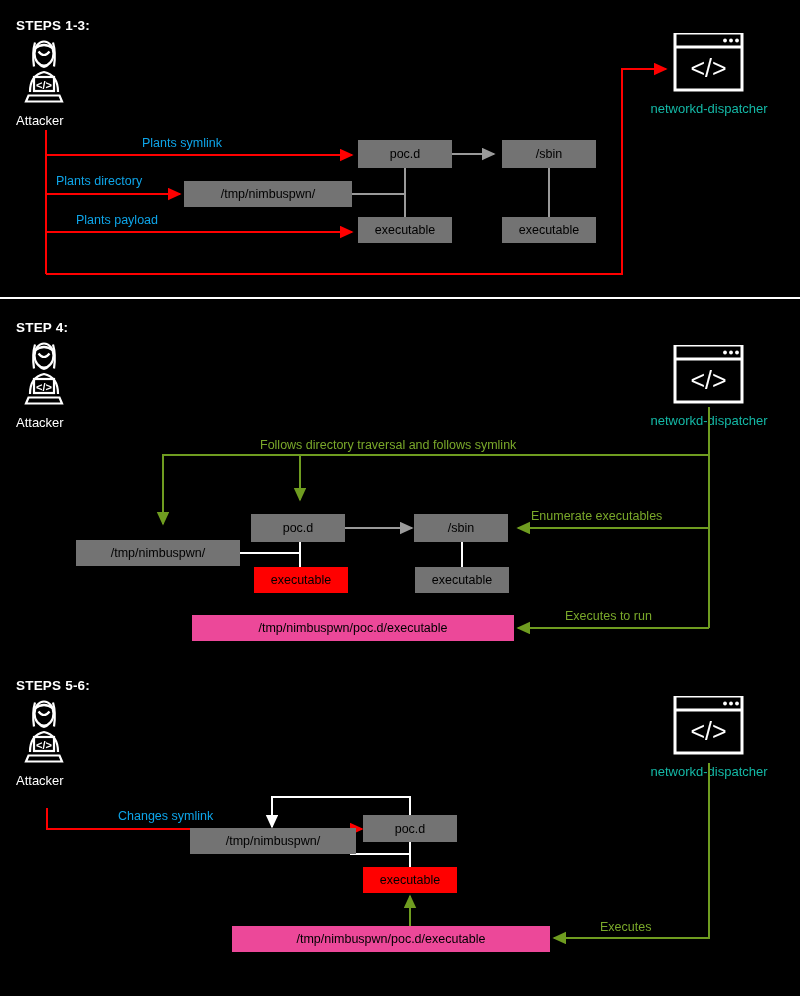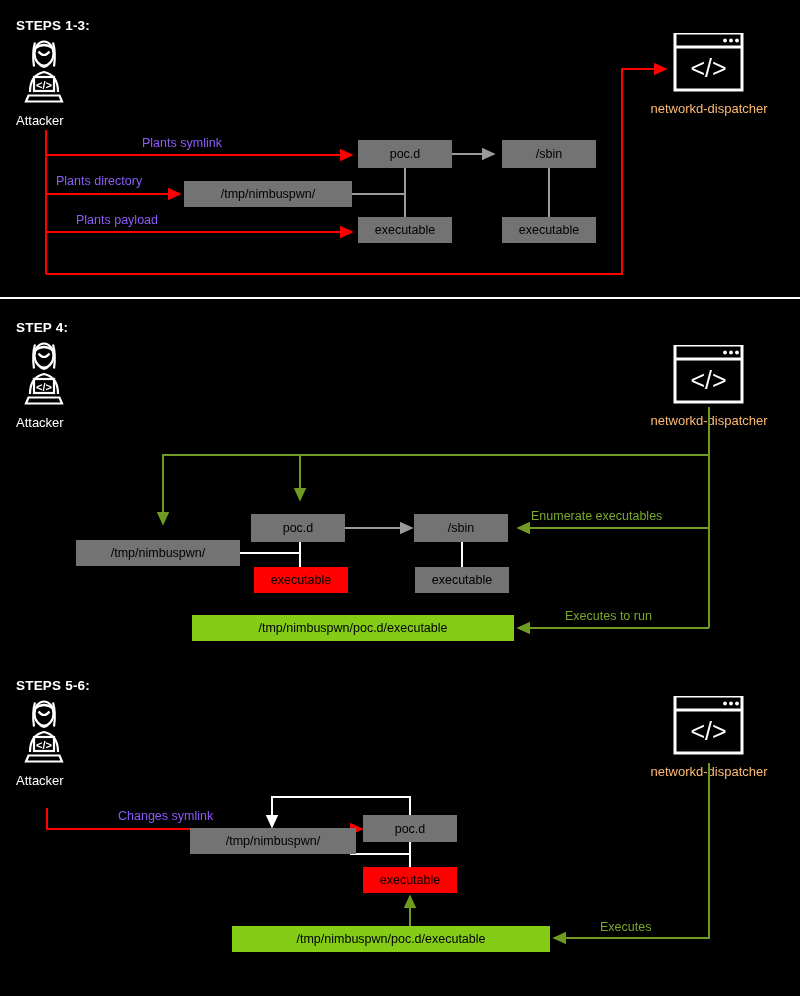--- a/index.html
+++ b/index.html
@@ -27,49 +27,49 @@
     letter-spacing:0.2px;
     white-space:nowrap;
   }
 
   .actor{position:absolute;text-align:center;}
   .actor-label{
     font-size:13px;color:#ffffff;white-space:nowrap;
     margin-top:1px;display:block;text-align:left;
   }
   .disp-label{
-    font-size:13px;color:#fdba74;white-space:nowrap;
+    font-size:13px;color:#14b8a6;white-space:nowrap;
     margin-top:2px;display:block;
   }
 
   svg.layer{position:absolute;left:0;top:0;overflow:visible;}
 
   .box{
     position:absolute;
     background:#737373;
     color:#000000;
     font-size:12.5px;
     display:flex;
     align-items:center;
     justify-content:center;
     white-space:nowrap;
     box-sizing:border-box;
     font-family:"Liberation Sans", sans-serif;
     z-index:5;
   }
   .box.red{background:#ff0000;color:#000000;}
-  .box.green{background:#84cc16;color:#000000;}
+  .box.green{background:#ec4899;color:#000000;}
 
   .lbl{
     position:absolute;
     font-size:12.5px;
     white-space:nowrap;
     z-index:4;
   }
-  .lbl.red{color:#8b5cf6;}
+  .lbl.red{color:#0ea5e9;}
   .lbl.green{color:#7aa82a;}
 </style>
 </head>
 <body>
 
 <div class="panel" id="panel1">
 
   <div class="step-title" style="left:16px;top:18px;">STEPS 1-3:</div>
 
   <div class="actor" style="left:16px;top:40px;">
@@ -208,20 +208,21 @@
     <line x1="709" y1="328" x2="518" y2="328" stroke="#6f9c20" stroke-width="2" marker-end="url(#garr2)"></line>
   </svg>
 
   <div class="box" style="left:251px;top:214px;width:94px;height:28px;">poc.d</div>
   <div class="box" style="left:414px;top:214px;width:94px;height:28px;">/sbin</div>
   <div class="box" style="left:76px;top:240px;width:164px;height:26px;">/tmp/nimbuspwn/</div>
   <div class="box red" style="left:254px;top:267px;width:94px;height:26px;">executable</div>
   <div class="box" style="left:415px;top:267px;width:94px;height:26px;">executable</div>
   <div class="box green" style="left:192px;top:315px;width:322px;height:26px;">/tmp/nimbuspwn/poc.d/executable</div>
 
+  <div class="lbl green" style="left:260px;top:138px;">Follows directory traversal and follows symlink</div>
   <div class="lbl green" style="left:531px;top:209px;">Enumerate executables</div>
   <div class="lbl green" style="left:565px;top:309px;">Executes to run</div>
 </div>
 
 <div class="divider" id="div2"></div>
 
 <div class="panel" id="panel3">
 
   <div class="step-title" style="left:16px;top:18px;">STEPS 5-6:</div>
 

